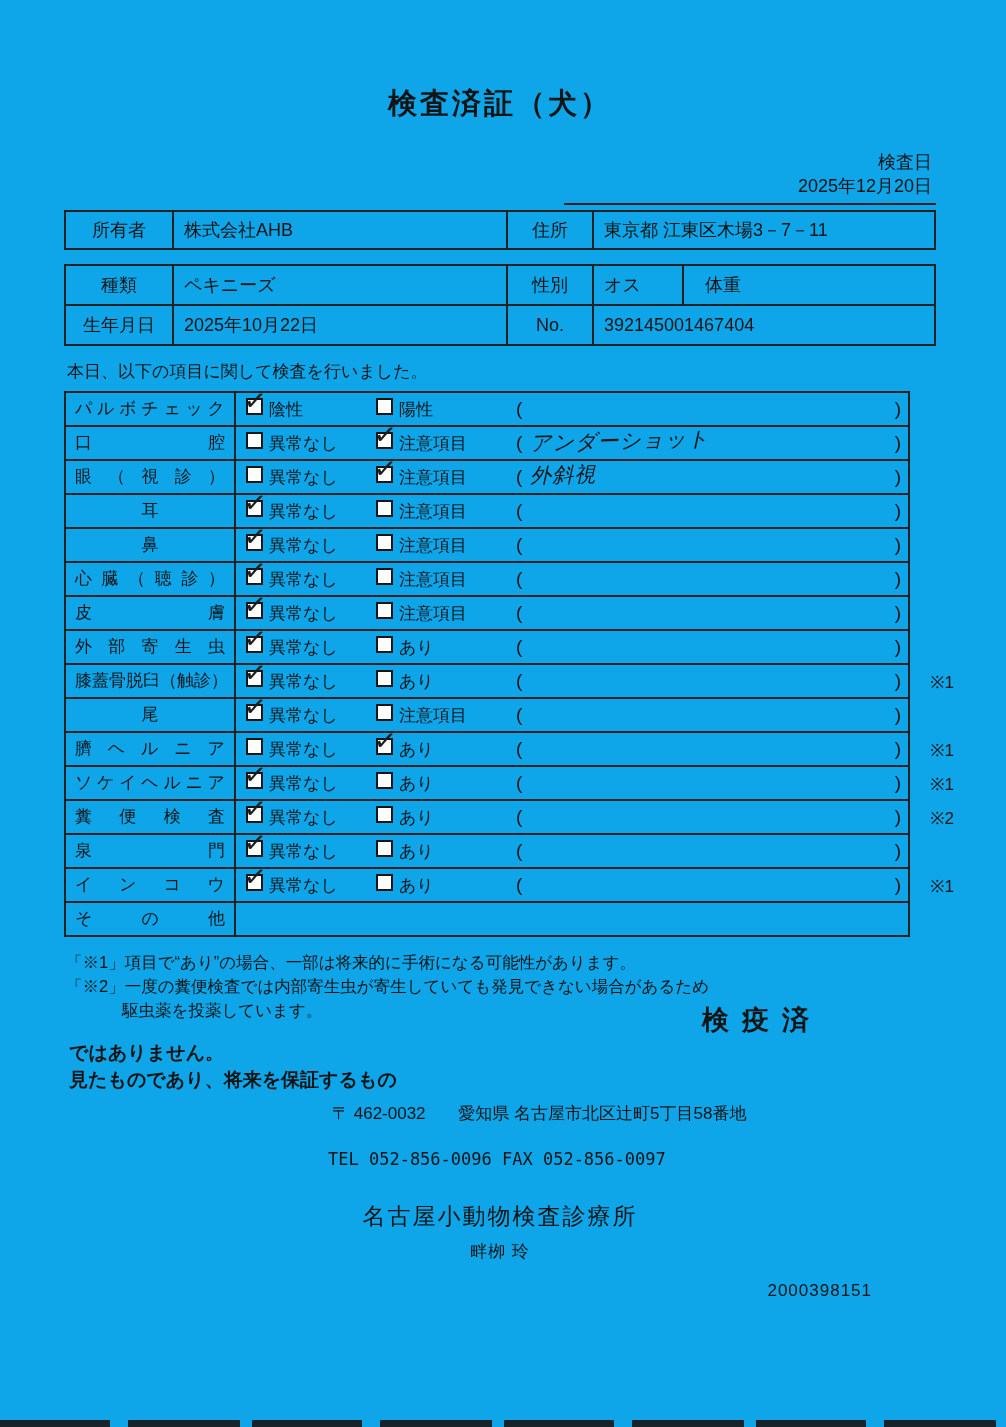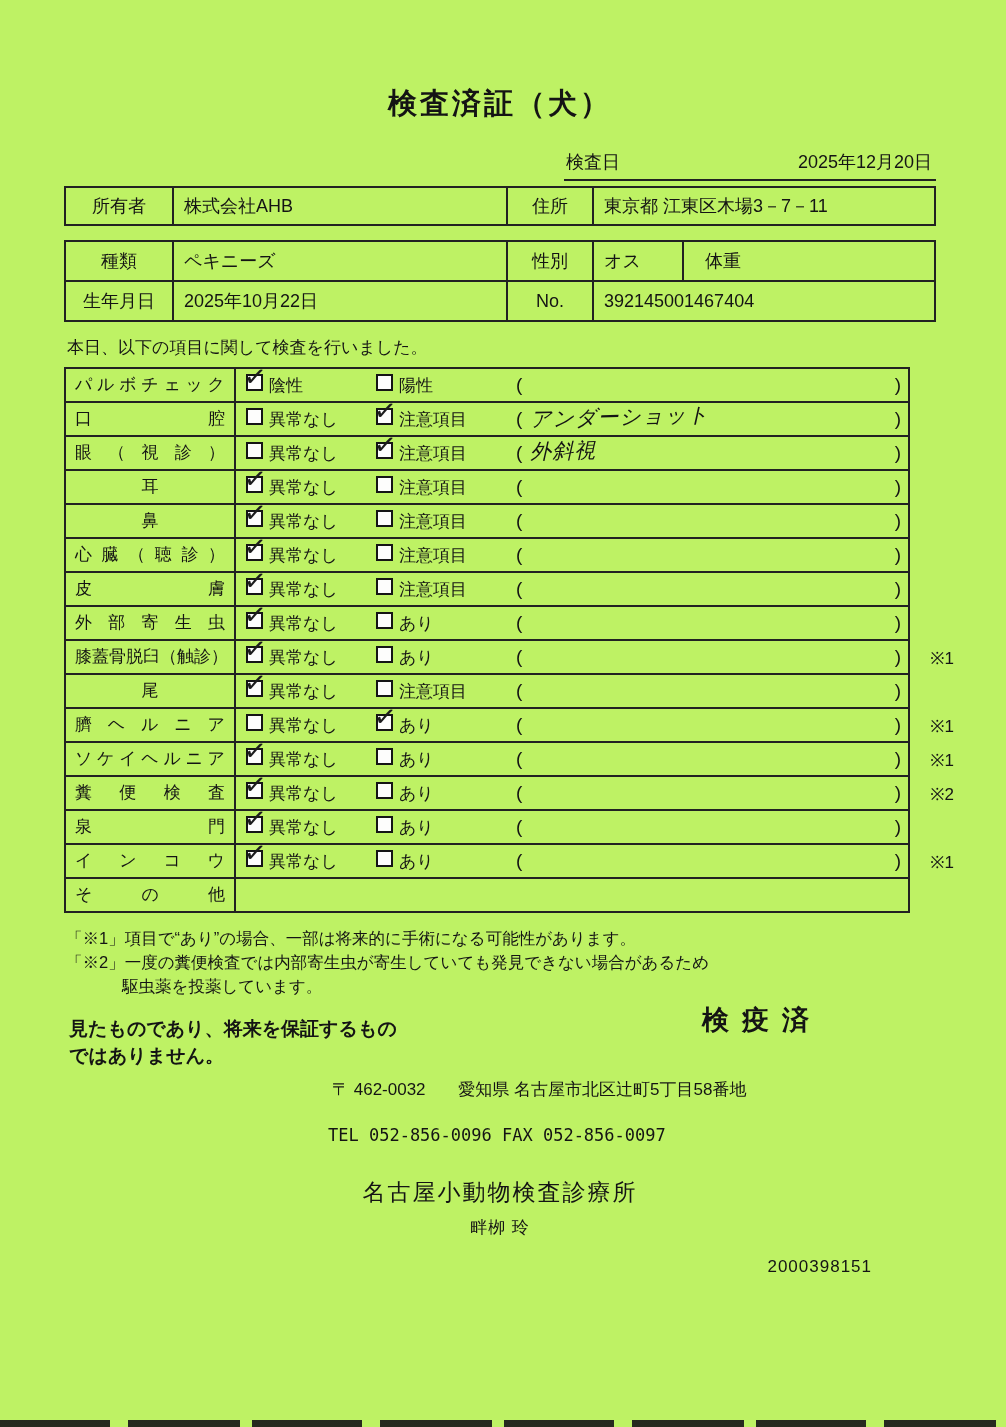--- a/index.html
+++ b/index.html
@@ -1,28 +1,28 @@
 <!DOCTYPE html>
 <html><head>
 <meta charset="utf-8">
 <style>
   html,body { margin:0; padding:0; background:#d9d9d9; }
   .page {
-    width:1006px; height:1427px; background:#bef264; position:relative;
+    width:1006px; height:1427px; background:#0ea5e9; position:relative;
     font-family:"Liberation Sans", sans-serif; color:#141414; overflow:hidden;
     margin:0 auto;
   }
   .content { position:absolute; left:64px; top:0; width:872px; }
 
   .title { text-align:center; font-size:29px; font-weight:bold; letter-spacing:3px; margin-top:84px; }
 
   .date-row {
     margin-top:26px; margin-left:500px; width:372px; box-sizing:border-box;
     display:flex; justify-content:space-between; align-items:flex-end;
-    border-bottom:2px solid #222; padding:0 4px 5px 2px; font-size:18px;
+    border-bottom:2px solid #222; padding:0 4px 5px 2px; font-size:18px;flex-direction:column;
   }
 
   .t1 { display:grid; grid-template-columns:106px 334px 86px 1fr; border:2px solid #222; height:36px; margin-top:5px; }
   .t1 > div, .t2-row > div { border-left:2px solid #222; display:flex; align-items:center; padding:0 10px; font-size:18px; box-sizing:border-box; overflow:hidden; }
   .t1 > div:first-child, .t2-row > div:first-child { border-left:none; justify-content:center; }
   .cell-center { justify-content:center !important; }
 
   .t2 { border:2px solid #222; margin-top:14px; }
   .t2-row { display:grid; height:38px; }
   .t2-row.r1 { grid-template-columns:106px 334px 86px 90px 80px 1fr; border-bottom:2px solid #222; }
@@ -363,22 +363,22 @@
         </div>
       </div>
 
     <div class="footnotes">
       <div>「※1」項目で“あり”の場合、一部は将来的に手術になる可能性があります。</div>
       <div>「※2」一度の糞便検査では内部寄生虫が寄生していても発見できない場合があるため</div>
       <div class="fn-cont">駆虫薬を投薬しています。</div>
     </div>
 
     <div class="disclaimer">
+      <div>ではありません。</div>
       <div>見たものであり、将来を保証するもの</div>
-      <div>ではありません。</div>
     </div>
 
     <div class="addr-line">
       <span class="postal">〒 462-0032</span>
       <span>愛知県 名古屋市北区辻町5丁目58番地</span>
     </div>
 
     <div class="tel-line">TEL 052-856-0096  FAX 052-856-0097</div>
 
     <div class="clinic">名古屋小動物検査診療所</div>

